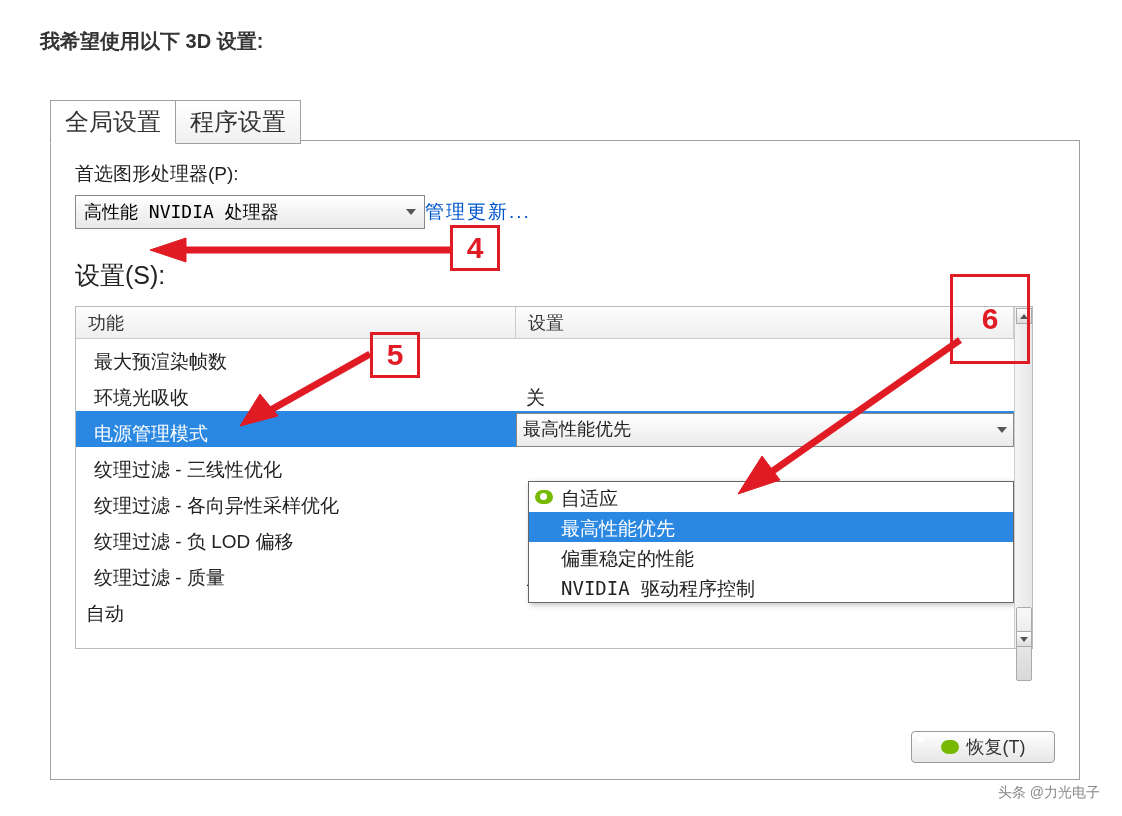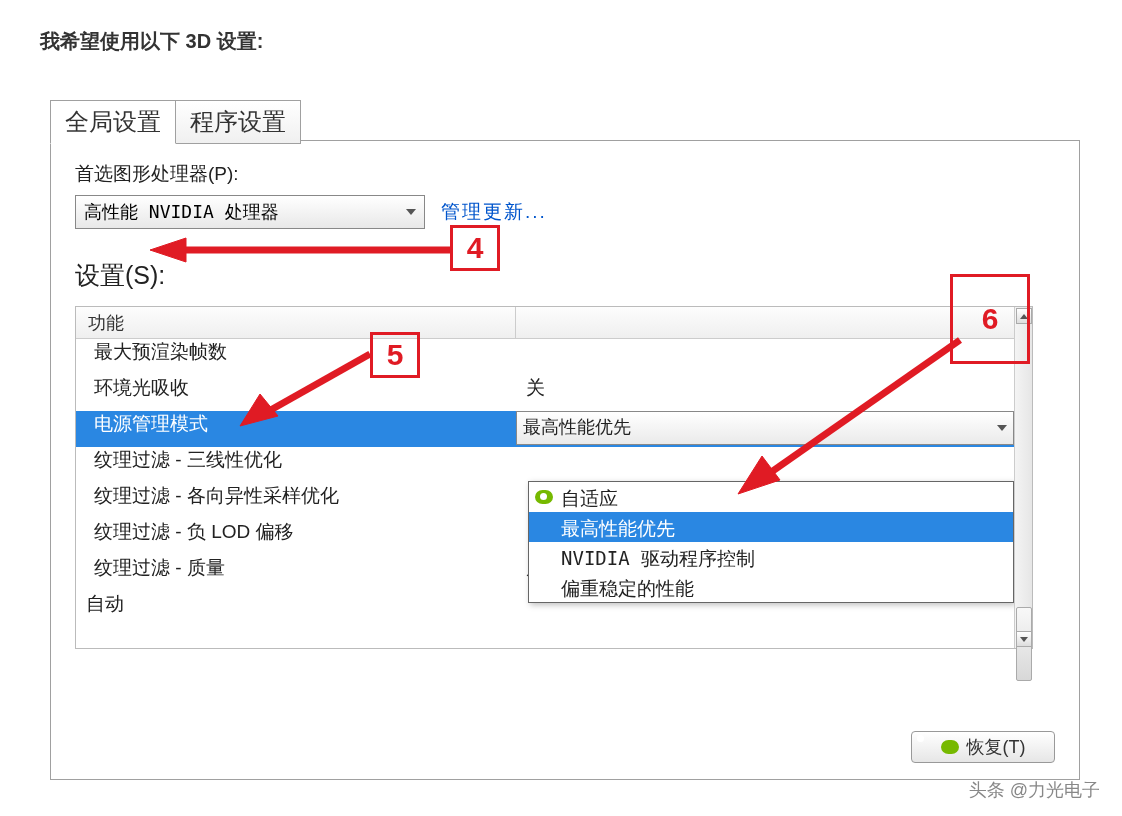--- a/index.html
+++ b/index.html
@@ -48,21 +48,21 @@
     height: 640px;
     border: 1px solid #a0a0a0;
     background: #fff;
     padding: 20px 24px;
   }
   .pref-label {
     font-size: 19px;
     color: #222;
     margin-bottom: 8px;
   }
-  .pref-row { display: flex; align-items: center; gap: 16px; }
+  .pref-row { display: flex; align-items: center; gap: 0; }
   .dropdown {
     width: 350px;
     height: 34px;
     border: 1px solid #888;
     background: linear-gradient(#fff, #e8e8e8);
     font-size: 18px;
     padding: 4px 28px 4px 8px;
     font-family: "SimSun", monospace;
     position: relative;
     cursor: pointer;
@@ -112,21 +112,21 @@
     border-right: 1px solid #ccc;
   }
   .col-feature { width: 440px; }
   .col-setting { flex: 1; }
   .grid-body {
     position: relative;
   }
   .grid-row {
     display: flex;
     height: 36px;
-    align-items: flex-start;
+    align-items: flex-end;
   }
   .grid-row .cell-feature {
     width: 440px;
     padding-left: 18px;
     font-size: 19px;
     color: #222;
     white-space: nowrap;
   }
   .grid-row .cell-setting {
     flex: 1;
@@ -272,21 +272,21 @@
   .arrow {
     position: absolute;
     stroke: #e01b24;
     fill: #e01b24;
     z-index: 29;
   }
   .watermark {
     position: absolute;
     bottom: 14px;
     right: 22px;
-    font-size: 18px;
+    font-size: 14px;
     color: #888;
     z-index: 50;
   }
 </style>
 </head>
 <body>
 
 <div class="page-title">我希望使用以下 3D 设置:</div>
 
 <div class="tab-strip">
@@ -303,20 +303,21 @@
     </div>
     <span class="manage-link">管理更新...</span>
   </div>
 
   <div class="settings-label">设置(S):</div>
 
   <div class="settings-table">
     <div class="grid-area">
       <div class="grid-header">
         <div class="col col-feature">功能</div>
+        <div class="col col-setting">设置</div>
       </div>
       <div class="grid-body">
         <div class="grid-row">
           <div class="cell-feature">最大预渲染帧数</div>
         </div>
         <div class="grid-row">
           <div class="cell-feature">环境光吸收</div>
           <div class="cell-setting">关</div>
         </div>
         <div class="grid-row selected">
@@ -350,24 +351,24 @@
 
         <div class="dropdown-menu">
           <div class="opt first">
             <span class="nvidia-eye"></span>
             <span>自适应</span>
           </div>
           <div class="opt highlight">
             <span>最高性能优先</span>
           </div>
           <div class="opt">
-            <span>NVIDIA 驱动程序控制</span>
+            <span>偏重稳定的性能</span>
           </div>
           <div class="opt">
-            <span>偏重稳定的性能</span>
+            <span>NVIDIA 驱动程序控制</span>
           </div>
         </div>
       </div>
     </div>
     <div class="scrollbar-v">
       <div class="scroll-btn up">
           <div class="ar"></div>
         </div>
       <div class="scroll-thumb"></div>
       <div class="scroll-btn down">

